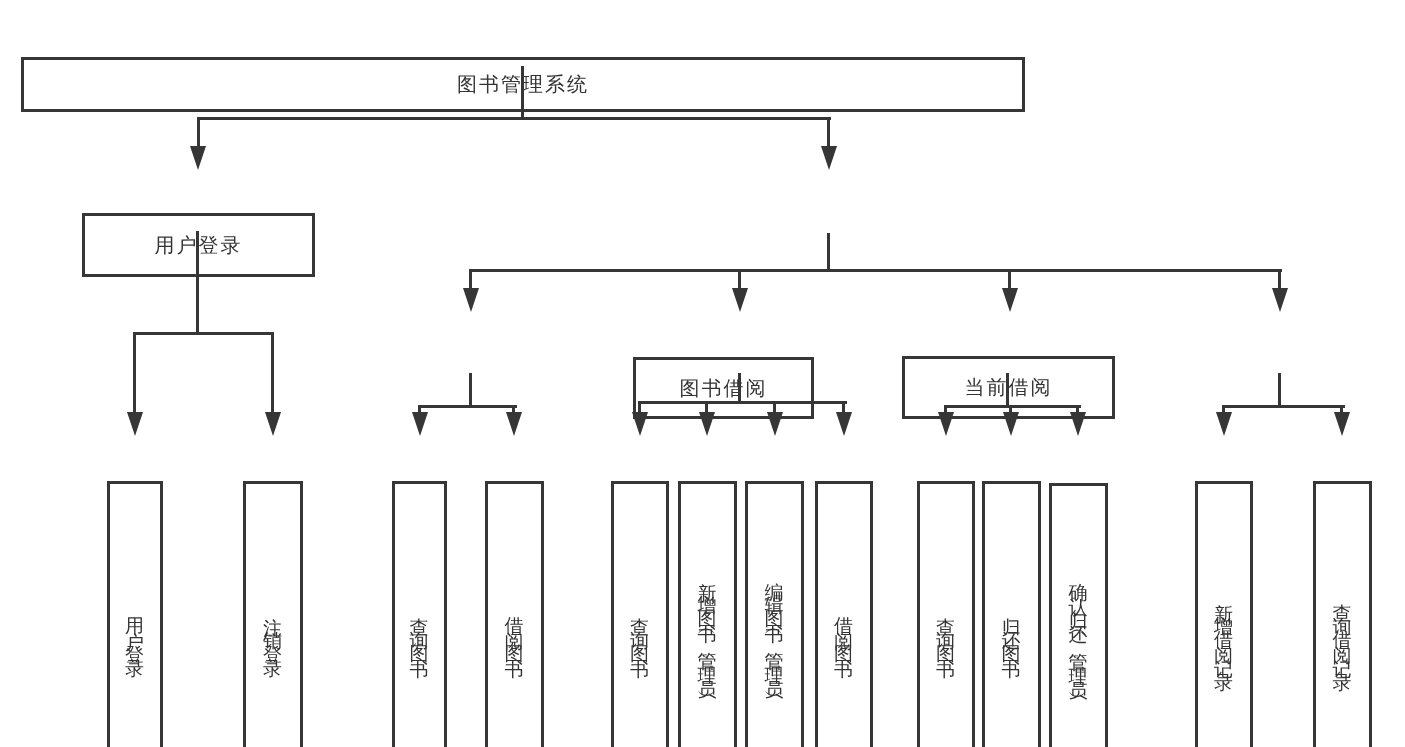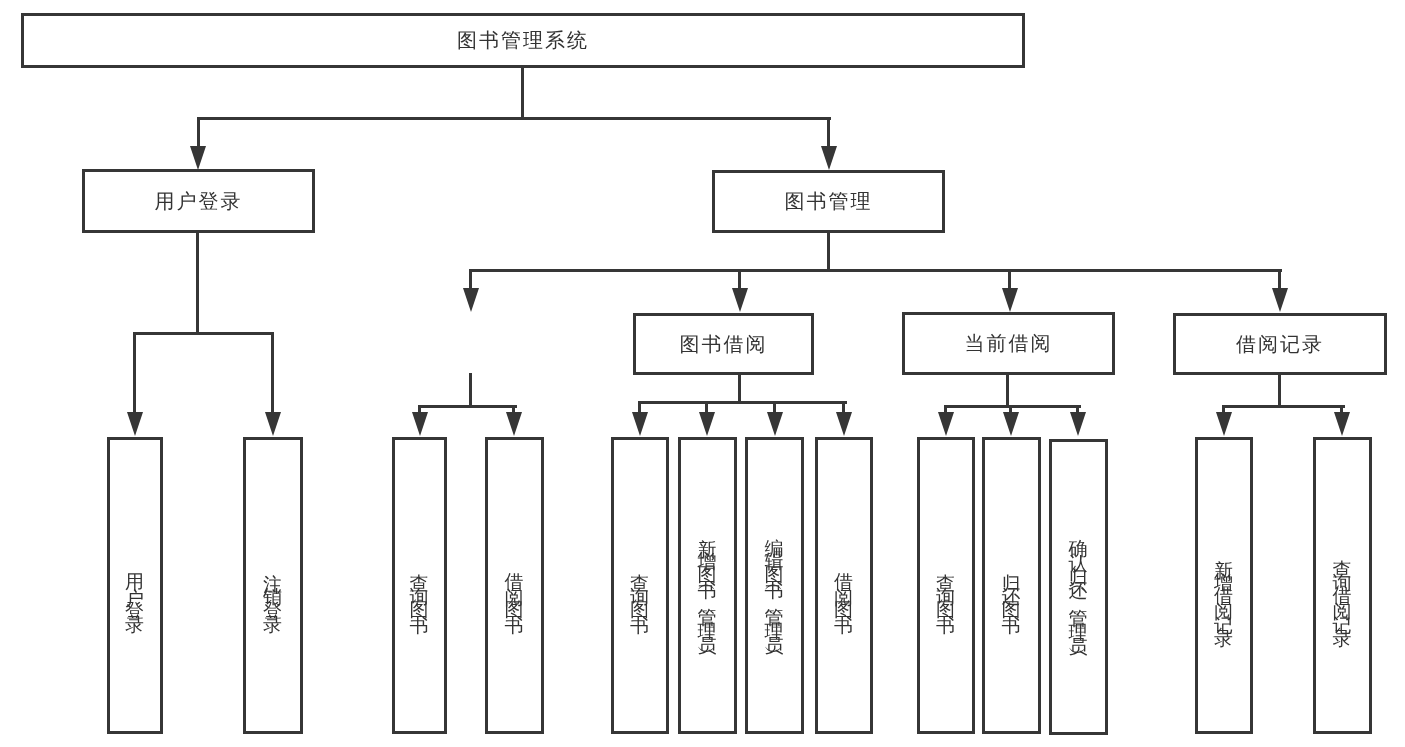--- a/index.html
+++ b/index.html
@@ -3,21 +3,21 @@
 <meta charset="utf-8">
 <style>
   html,body{margin:0;padding:0;background:#fff;}
   .canvas{
     position:relative;width:1405px;height:747px;background:#ffffff;overflow:hidden;
     font-family:"Liberation Sans","DejaVu Sans",sans-serif;color:#333333;
   }
   .node{
     position:absolute;box-sizing:border-box;border:3px solid #363636;background:#ffffff;
     display:flex;align-items:center;justify-content:center;
-    font-size:20px;letter-spacing:2px;white-space:nowrap;
+    font-size:20px;letter-spacing:2px;white-space:nowrap;margin-top:44px;
   }
   .vnode{
     writing-mode:vertical-rl;text-orientation:mixed;
     font-size:19px;letter-spacing:14px;line-height:1;
   }
   .vline{position:absolute;width:3px;background:#363636;}
   .hline{position:absolute;height:3px;background:#363636;}
   .ahead{position:absolute;width:0;height:0;
     border-left:8px solid transparent;border-right:8px solid transparent;
     border-top:24px solid #363636;}
@@ -28,28 +28,26 @@
 </style>
 </head>
 <body>
 
 <div class="canvas">
 
   <div class="node" style="left:21px;top:13px;width:1004px;height:55px">图书管理系统</div>
 
   <div class="node" style="left:82px;top:169px;width:233px;height:64px">用户登录</div>
 
-  <div class="node" style="left:712px;top:170px;width:233px;height:63px">图书管理</div>
 
 
   <div class="node" style="left:633px;top:313px;width:181px;height:62px">图书借阅</div>
 
   <div class="node" style="left:902px;top:312px;width:213px;height:63px">当前借阅</div>
 
-  <div class="node" style="left:1173px;top:313px;width:214px;height:62px">借阅记录</div>
 
   <div class="node vnode" style="left:107px;top:437px;width:56px;height:297px">用户登录</div>
   <div class="node vnode" style="left:243px;top:437px;width:60px;height:297px">注销登录</div>
 
   <div class="node vnode" style="left:392px;top:437px;width:55px;height:297px">查询图书</div>
   <div class="node vnode" style="left:485px;top:437px;width:59px;height:297px">借阅图书</div>
 
   <div class="node vnode" style="left:611px;top:437px;width:58px;height:297px">查询图书</div>
   <div class="node vnode" style="left:678px;top:437px;width:59px;height:297px">新增图书（管理员）</div>
   <div class="node vnode" style="left:745px;top:437px;width:59px;height:297px">编辑图书（管理员）</div>

